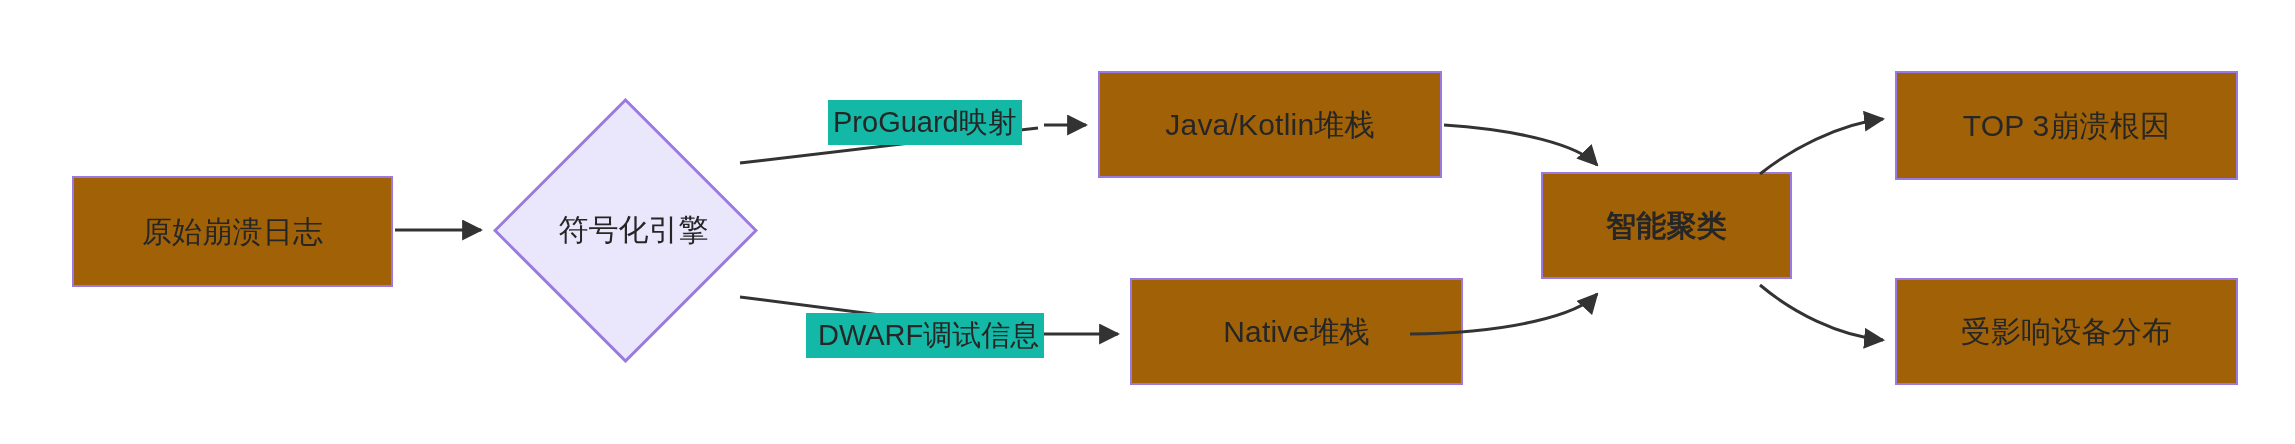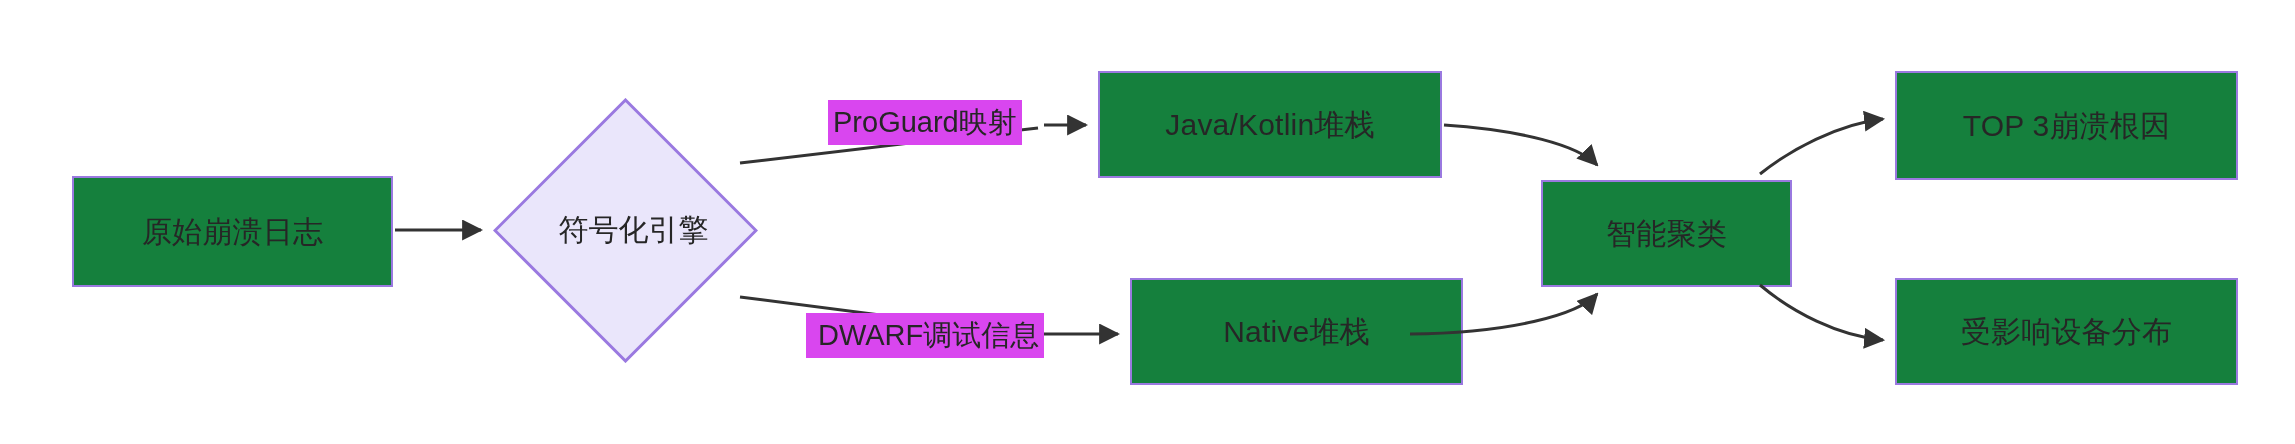--- a/index.html
+++ b/index.html
@@ -14,21 +14,21 @@
     background: #ffffff;
     font-family: "Liberation Sans", "DejaVu Sans", sans-serif;
     overflow: hidden;
   }
   .node {
     position: absolute;
     box-sizing: border-box;
     display: flex;
     align-items: center;
     justify-content: center;
-    background: #15803d;
+    background: #a16207;
     border: 2px solid #9a79e0;
     color: #262626;
     font-size: 30px;
     line-height: 1.2;
     letter-spacing: 0.2px;
     white-space: nowrap;
   }
   .diamond-wrap {
     position: absolute;
     display: flex;
@@ -44,21 +44,21 @@
   .diamond-label {
     position: relative;
     z-index: 2;
     color: #262626;
     font-size: 30px;
     white-space: nowrap;
     margin-left: 16px;
   }
   .edge-label {
     position: absolute;
-    background: #d946ef;
+    background: #14b8a6;
     color: #262626;
     font-size: 29px;
     line-height: 1.25;
     padding: 4px 5px 5px 5px;
     white-space: nowrap;
     z-index: 5;
   }
   #edges {
     position: absolute;
     left: 0; top: 0;
@@ -114,21 +114,21 @@
   </div>
 
   <div class="node" style="left:1098px; top:71px; width:344px; height:107px;">
     <span>Java/Kotlin堆栈</span>
   </div>
 
   <div class="node" style="left:1130px; top:278px; width:333px; height:107px;">
     <span>Native堆栈</span>
   </div>
 
-  <div class="node" style="left:1541px; top:180px; width:251px; height:107px;">
+  <div class="node" style="left:1541px; top:172px; width:251px; height:107px;font-weight:bold;">
     <span>智能聚类</span>
   </div>
 
   <div class="node" style="left:1895px; top:71px; width:343px; height:109px;">
     <span>TOP 3崩溃根因</span>
   </div>
 
   <div class="node" style="left:1895px; top:278px; width:343px; height:107px;">
     <span>受影响设备分布</span>
   </div>

